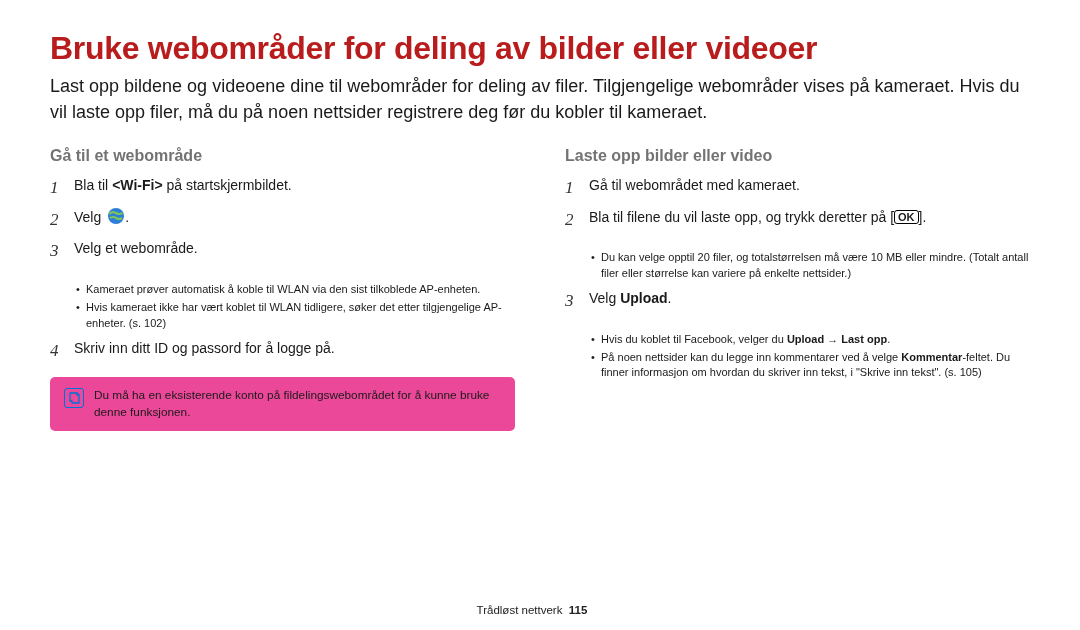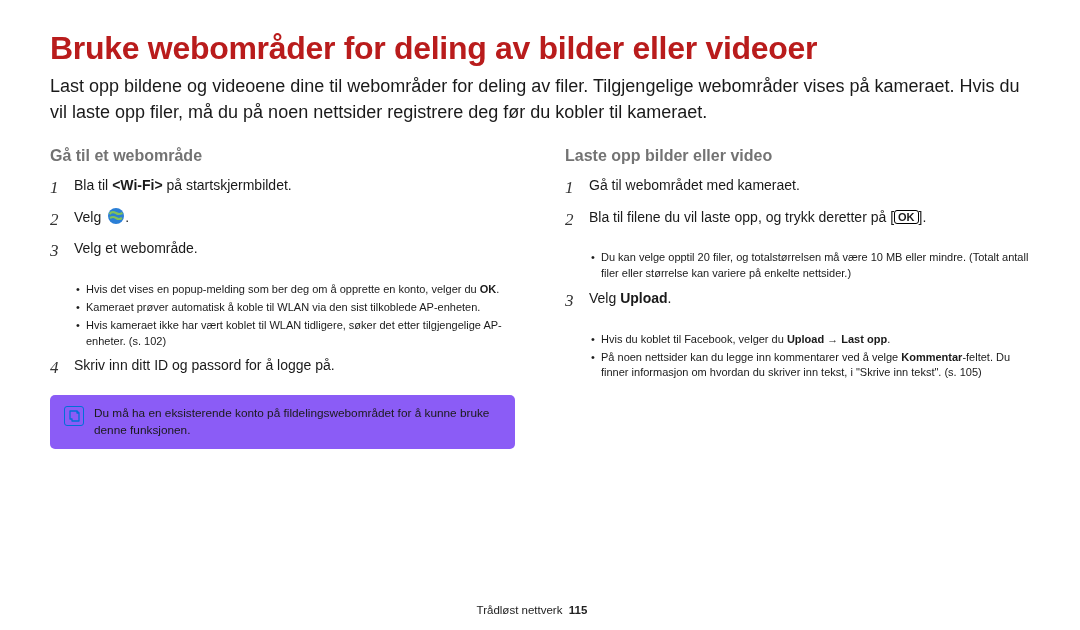--- a/index.html
+++ b/index.html
@@ -82,21 +82,21 @@
     border-radius:3px;
     padding:0 3px;
     font-size:11px;
     font-weight:700;
     line-height:1.1;
     vertical-align:1px;
   }
   .notebox{
     display:flex;
     gap:10px;
-    background:#8b5cf6;
+    background:#ec4899;
     border-radius:5px;
     padding:10px 14px;
     margin-top:14px;
     font-size:11.8px;
     line-height:1.45;
     align-items:flex-start;
   }
   .note-icon{
     flex:0 0 auto;
     width:18px;height:18px;
@@ -148,23 +148,20 @@
           </svg>
         </span>.
       </span>
     </div>
 
     <div class="step">
       <span class="step-num">3</span>
       <span class="step-body">Velg et webområde.</span>
     </div>
     <ul class="sub">
-      <li>
-        <span>Hvis det vises en popup-melding som ber deg om å opprette en konto, velger du </span><b>OK</b><span>.</span>
-      </li>
       <li>Kameraet prøver automatisk å koble til WLAN via den sist tilkoblede AP-enheten.</li>
       <li>Hvis kameraet ikke har vært koblet til WLAN tidligere, søker det etter tilgjengelige AP-enheter. (s. 102)</li>
     </ul>
 
     <div class="step">
       <span class="step-num">4</span>
       <span class="step-body">Skriv inn ditt ID og passord for å logge på.</span>
     </div>
 
     <div class="notebox">

